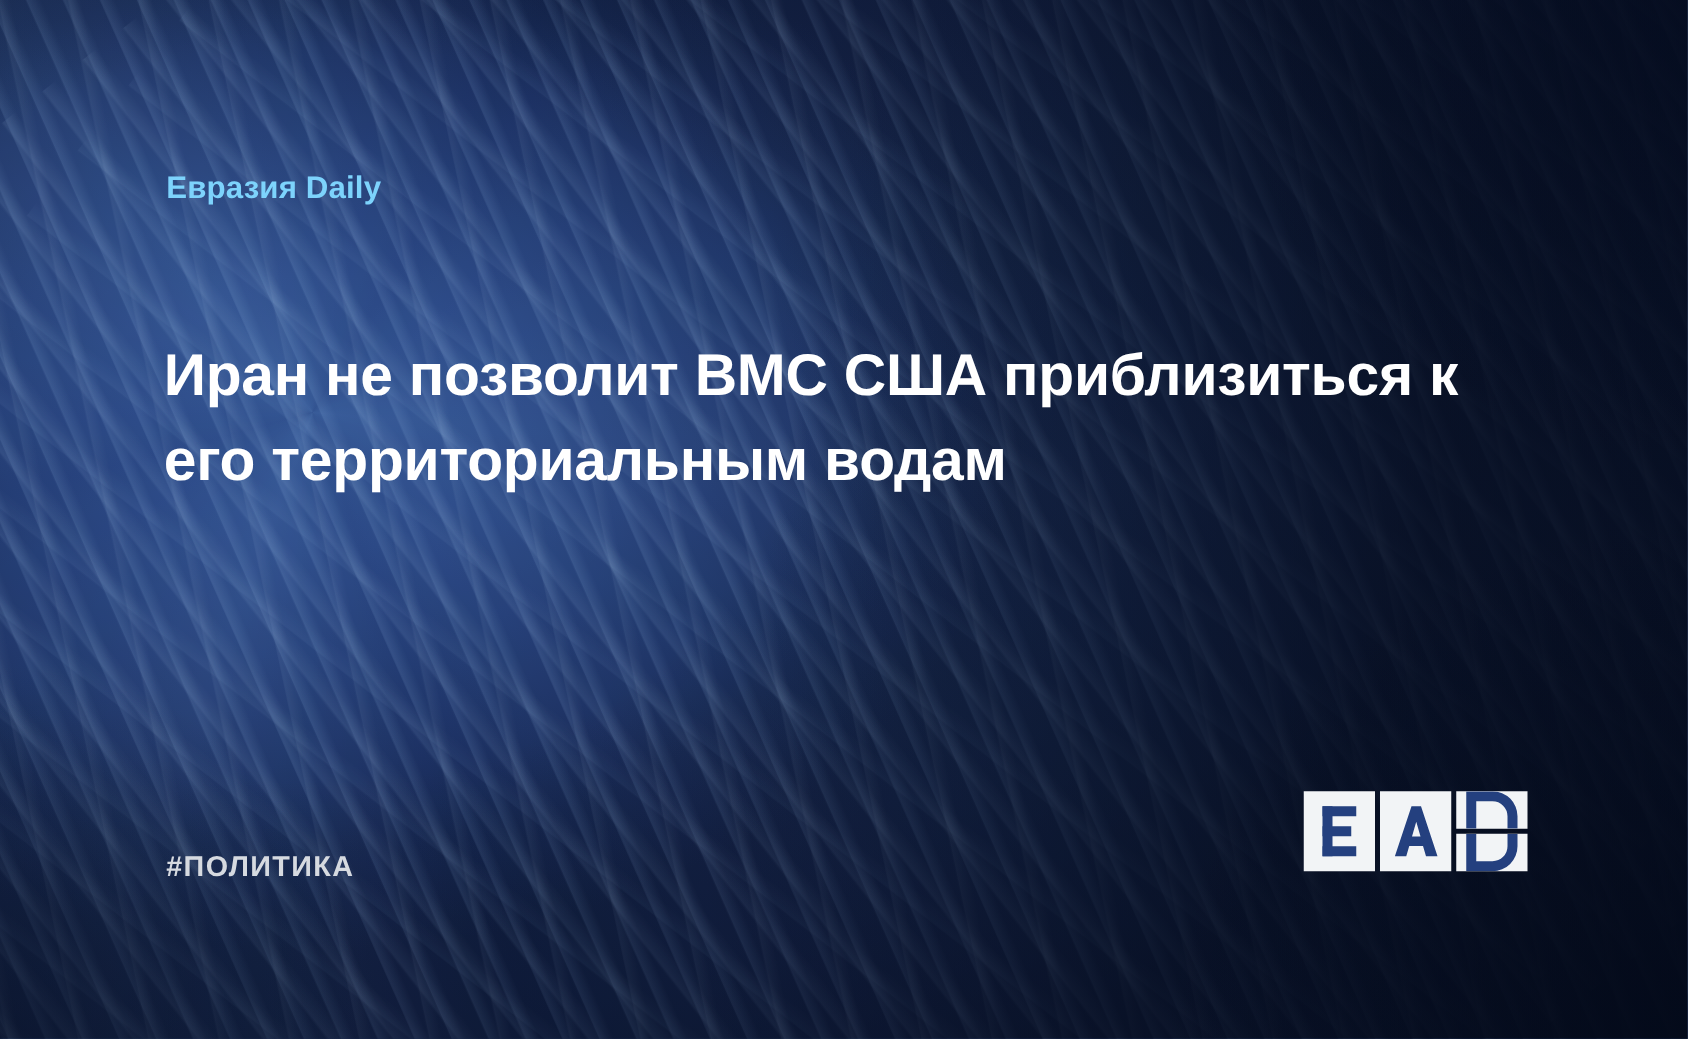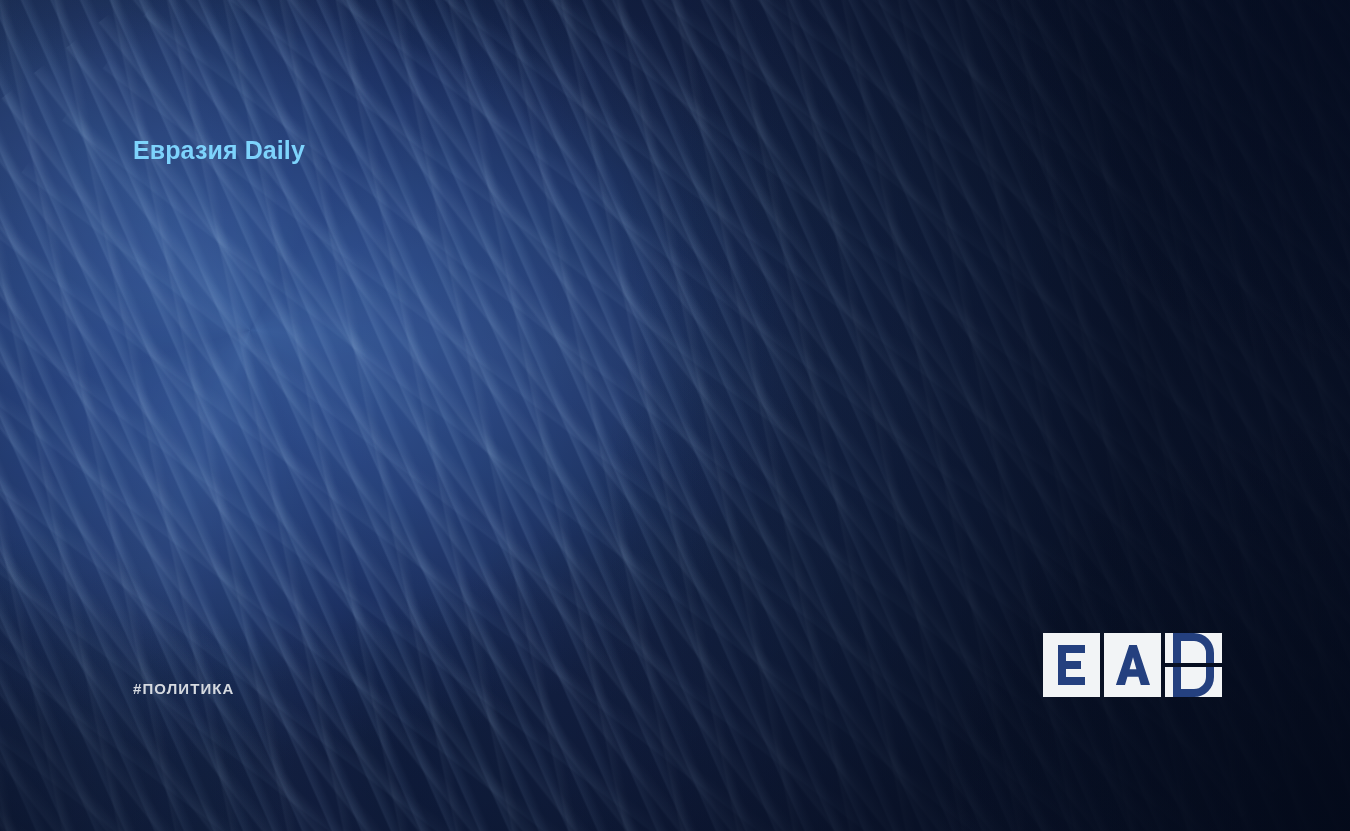--- a/index.html
+++ b/index.html
@@ -144,21 +144,21 @@
     line-height: 68px;
     font-weight: bold;
     color: #ffffff;
     letter-spacing: -0.2px;
   }
 
   #category-tag {
     position: absolute;
     left: 133px;
     top: 680px;
-    font-size: 15px;
+    font-size: 23px;
     font-weight: bold;
     color: #d6dae0;
     letter-spacing: 1.1px;
     white-space: nowrap;
   }
 
   
   #logo {
     position: absolute;
     left: 1043px;
@@ -205,20 +205,21 @@
     <div class="streaks s3"></div>
     <div class="streaks s4"></div>
   </div>
   <div class="bg-layer bg-vignette"></div>
   <div class="bg-layer bg-corner-dark"></div>
 
   <div class="content">
 
     <div id="site-name">Евразия Daily</div>
 
+    <h1 id="headline">Иран не позволит ВМС США приблизиться к его территориальным водам</h1>
 
     <div id="category-tag">#ПОЛИТИКА</div>
 
     <div id="logo">
 
       <div class="logo-tile">
         <svg width="40" height="46" viewBox="0 0 40 46" aria-hidden="true">
           <g fill="#24407f">
             <rect x="6" y="3" width="8" height="40"></rect>
             <rect x="6" y="3" width="27" height="8"></rect>

